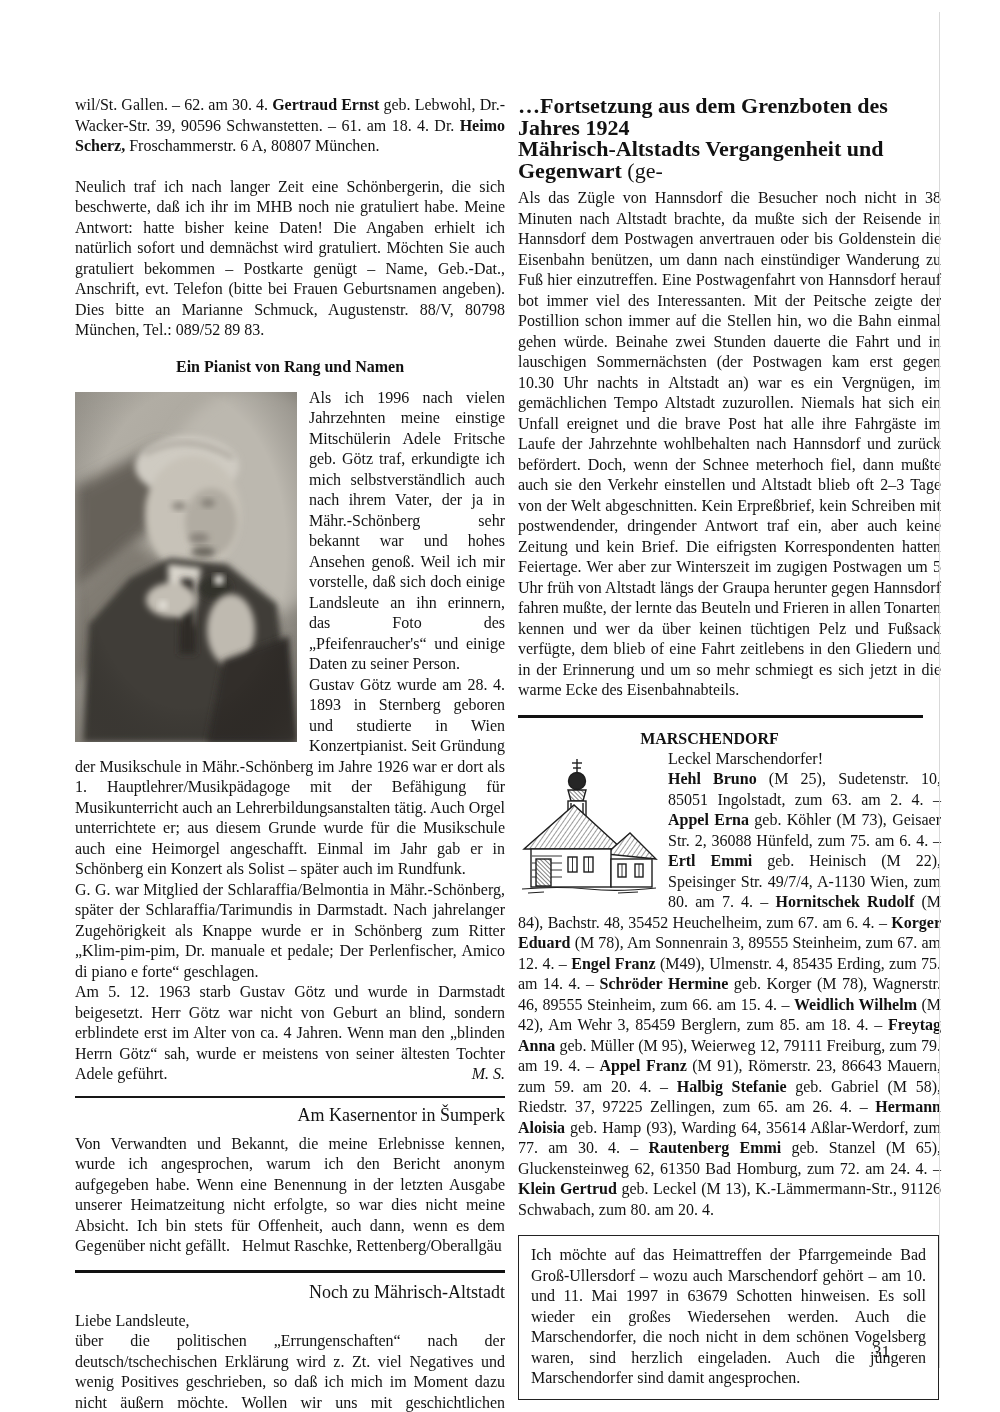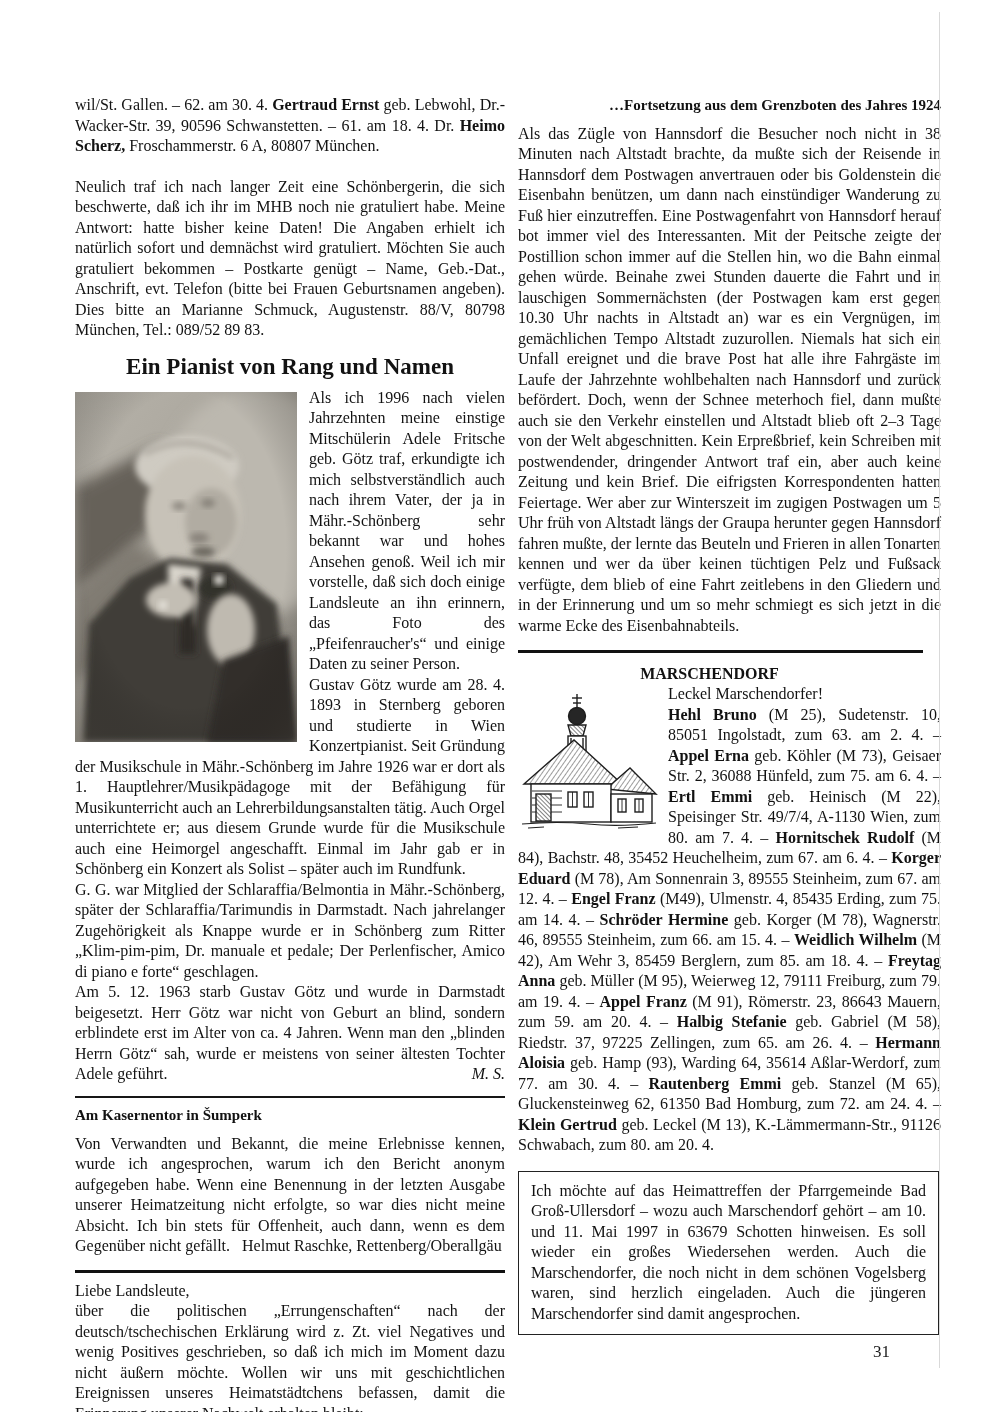--- a/index.html
+++ b/index.html
@@ -17,40 +17,40 @@
     font-size:16px;line-height:20.5px;
   }
   .col-left{width:430px;}
   .col-right{width:423px;}
   p{margin:0;}
   p.just{text-align:justify;}
   .gap-top{margin-top:20px;}
   .b{font-weight:bold;}
   .i{}
   h2.article-h{
-    font-size:23px;line-height:24px;font-weight:bold;
+    font-size:16px;line-height:24px;font-weight:bold;
     text-align:center;margin:14px 0 9px 0;
   }
   h3.sub-h{
-    font-size:15px;line-height:22px;font-weight:bold;
-    text-align:left;margin:6px 0 8px 0;
+    font-size:18px;line-height:22px;font-weight:normal;
+    text-align:right;margin:6px 0 8px 0;
   }
   
   .photo{
     float:left;width:222px;height:350px;
     margin:4px 12px 2px 0;
     background:#a9a59d;
     overflow:hidden;
   }
   .sign{float:right;font-style:italic;}
   hr.thin{border:0;border-top:2px solid #161616;margin:11px 0 6px 0;}
   hr.thick{border:0;border-top:3.5px solid #111;margin:13px 0 8px 0;}
   hr.thick-r{border:0;border-top:3.5px solid #111;margin:14px 18px 10px 0;}
   
-  .rc-heading{text-align:right;font-size:15px;line-height:21.5px;margin-bottom:7px;}
+  .rc-heading{text-align:left;font-size:22px;line-height:21.5px;margin-bottom:7px;}
   .rc-heading .hl1{font-weight:bold;}
   .rc-heading .hl3{font-weight:normal;}
   
   .m-head{font-size:16px;line-height:21px;font-weight:bold;text-align:center;margin:2px 40px 0 0;}
   .church{
     float:left;width:140px;height:142px;margin:4px 10px 2px 0;
   }
   .box{
     border:1.5px solid #222;
     padding:9px 12px 10px 12px;
@@ -125,27 +125,29 @@
         <p class="just">Gustav Götz wurde am 28. 4. 1893 in Sternberg geboren und studierte in Wien Konzertpianist. Seit Gründung der Musikschule in Mähr.-Schönberg im Jahre 1926 war er dort als 1. Hauptlehrer/Musikpädagoge mit der Befähigung für Musikunterricht auch an Lehrerbildungsanstalten tätig. Auch Orgel unterrichtete er; aus diesem Grunde wurde für die Musikschule auch eine Heimorgel angeschafft. Einmal im Jahr gab er in Schönberg ein Konzert als Solist – später auch im Rundfunk.</p>
         <p class="just">G. G. war Mitglied der Schlaraffia/Belmontia in Mähr.-Schönberg, später der Schlaraffia/Tarimundis in Darmstadt. Nach jahrelanger Zugehörigkeit als Knappe wurde er in Schönberg zum Ritter „Klim-pim-pim, Dr. manuale et pedale; Der Perlenfischer, Amico di piano e forte“ geschlagen.</p>
         <p class="just"><span>Am 5. 12. 1963 starb Gustav Götz und wurde in Darmstadt beigesetzt. Herr Götz war nicht von Geburt an blind, sondern erblindete erst im Alter von ca. 4 Jahren. Wenn man den „blinden Herrn Götz“ sah, wurde er meistens von seiner ältesten Tochter Adele geführt.</span><span class="sign">M. S.</span></p>
       </div>
 
       <hr class="thin">
       <h3 class="sub-h">Am Kasernentor in Šumperk</h3>
       <p class="just"><span>Von Verwandten und Bekannt, die meine Erlebnisse kennen, wurde ich angesprochen, warum ich den Bericht anonym aufgegeben habe. Wenn eine Benennung in der letzten Ausgabe unserer Heimatzeitung nicht erfolgte, so war dies nicht meine Absicht. Ich bin stets für Offenheit, auch dann, wenn es dem Gegenüber nicht gefällt.&nbsp;&nbsp;&nbsp;</span><span class="i">Helmut Raschke,</span><span> Rettenberg/Oberallgäu</span></p>
 
       <hr class="thick">
+      <h3 class="sub-h">Noch zu Mährisch-Altstadt</h3>
       <p>Liebe Landsleute,</p>
       <p class="just">über die politischen „Errungenschaften“ nach der deutsch/tschechischen Erklärung wird z. Zt. viel Negatives und wenig Positives geschrieben, so daß ich mich im Moment dazu nicht äußern möchte. Wollen wir uns mit geschichtlichen Ereignissen unseres Heimatstädtchens befassen, damit die Erinnerung unserer Nachwelt erhalten bleibt:</p>
     </div>
 
     <div class="col-right">
       <div class="rc-heading">
         <div class="hl1">…Fortsetzung aus dem Grenzboten des Jahres 1924</div>
+        <div class="hl2"><span class="b">Mährisch-Altstadts Vergangenheit und Gegenwart</span><span> (ge-</span></div>
       </div>
       <p class="just">Als das Zügle von Hannsdorf die Besucher noch nicht in 38 Minuten nach Altstadt brachte, da mußte sich der Reisende in Hannsdorf dem Postwagen anvertrauen oder bis Goldenstein die Eisenbahn benützen, um dann nach einstündiger Wanderung zu Fuß hier einzutreffen. Eine Postwagenfahrt von Hannsdorf herauf bot immer viel des Interessanten. Mit der Peitsche zeigte der Postillion schon immer auf die Stellen hin, wo die Bahn einmal gehen würde. Beinahe zwei Stunden dauerte die Fahrt und in lauschigen Sommernächsten (der Postwagen kam erst gegen 10.30 Uhr nachts in Altstadt an) war es ein Vergnügen, im gemächlichen Tempo Altstadt zuzurollen. Niemals hat sich ein Unfall ereignet und die brave Post hat alle ihre Fahrgäste im Laufe der Jahrzehnte wohlbehalten nach Hannsdorf und zurück befördert. Doch, wenn der Schnee meterhoch fiel, dann mußte auch sie den Verkehr einstellen und Altstadt blieb oft 2–3 Tage von der Welt abgeschnitten. Kein Erpreßbrief, kein Schreiben mit postwendender, dringender Antwort traf ein, aber auch keine Zeitung und kein Brief. Die eifrigsten Korrespondenten hatten Feiertage. Wer aber zur Winterszeit im zugigen Postwagen um 5 Uhr früh von Altstadt längs der Graupa herunter gegen Hannsdorf fahren mußte, der lernte das Beuteln und Frieren in allen Tonarten kennen und wer da über keinen tüchtigen Pelz und Fußsack verfügte, dem blieb of eine Fahrt zeitlebens in den Gliedern und in der Erinnerung und um so mehr schmiegt es sich jetzt in die warme Ecke des Eisenbahnabteils.</p>
 
       <hr class="thick-r">
 
       <div>
         <h3 class="m-head">MARSCHENDORF</h3>
         <div>
           <div class="church">
             <svg width="140" height="142" viewBox="0 0 140 142" xmlns="http://www.w3.org/2000/svg">

